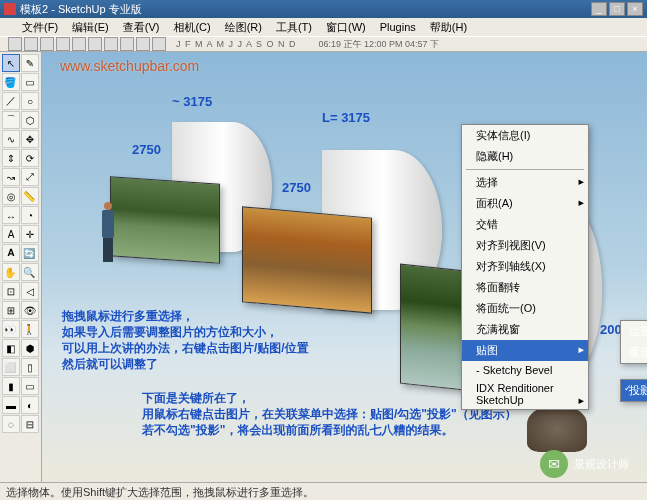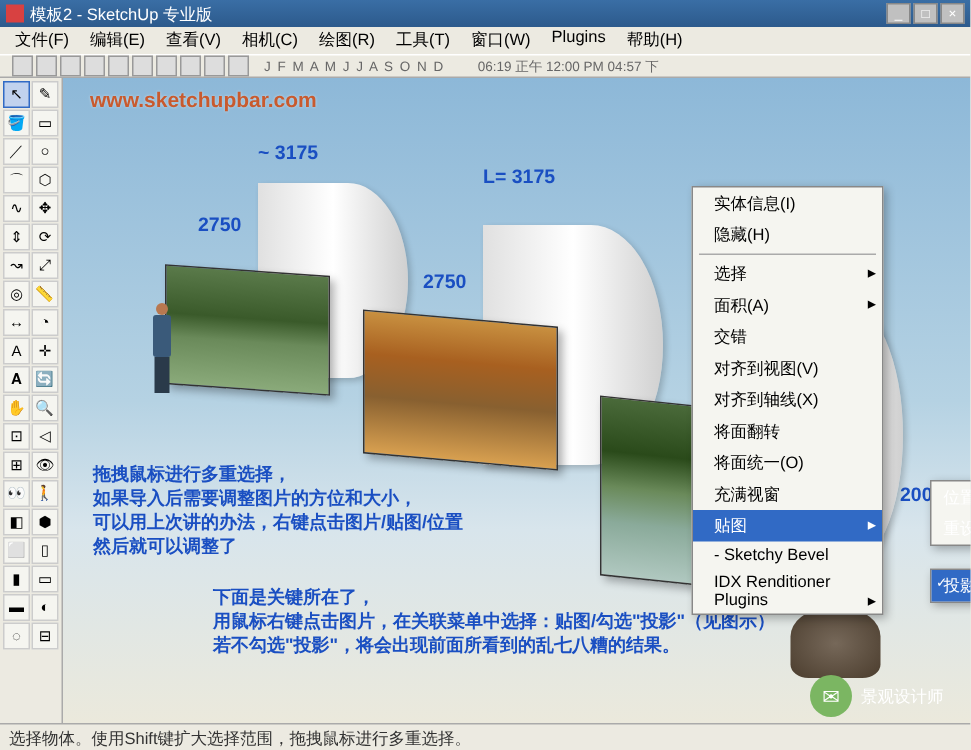--- a/index.html
+++ b/index.html
@@ -2,32 +2,32 @@
 <html><head>
 <meta charset="utf-8">
 <style>
 *{margin:0;padding:0;box-sizing:border-box;font-family:"Microsoft YaHei",Arial,sans-serif;font-size:11px}
 body{width:647px;height:500px;overflow:hidden;background:#eceae1}
 .titlebar{height:18px;background:linear-gradient(#3a6ea5,#2c5a8c);color:#fff;display:flex;align-items:center;padding:0 4px;justify-content:space-between}
 .titlebar .left{display:flex;align-items:center;gap:4px}
 .titlebar .icon{width:12px;height:12px;background:#d84141}
 .winbtns{display:flex;gap:2px}
 .winbtn{width:16px;height:14px;background:#c0c0c0;border:1px solid #888;display:flex;align-items:center;justify-content:center;font-size:9px}
-.menubar{height:18px;background:#eceae1;display:flex;align-items:flex-start;padding:0 4px;gap:2px}
+.menubar{height:18px;background:#eceae1;display:flex;align-items:center;padding:0 16px;gap:2px}
 .menuitem{padding:1px 6px;cursor:default}
 .toolbar{height:16px;background:#eceae1;border-top:1px solid #fff;border-bottom:1px solid #aaa;display:flex;align-items:center;padding:0 8px;gap:2px}
 .tb{width:14px;height:14px;background:#ddd;border:1px solid #999}
 .months{margin-left:8px;font-size:9px;color:#666;letter-spacing:1px}
 .time{margin-left:20px;font-size:9px;color:#666}
 .main{display:flex;height:430px}
 .ltools{width:42px;background:#eceae1;border-right:1px solid #aaa;display:flex;flex-wrap:wrap;align-content:flex-start;padding:2px;gap:1px}
 .tool{width:18px;height:18px;border:1px solid #ccc;background:#f5f5f0;display:flex;align-items:center;justify-content:center;font-size:10px}
 .tool.sel{background:#c1d2ee;border-color:#316ac5}
 .viewport{flex:1;position:relative;background:linear-gradient(#8db8d8 0%,#b5d2e3 50%,#d8e5ec 70%,#ebe9dc 100%)}
-.watermark{position:absolute;top:6px;left:18px;color:#c85a2e;font-size:14px;font-weight:bold;text-shadow:0 0 2px rgba(255,255,255,.5)}
+.watermark{position:absolute;top:6px;left:18px;color:#c85a2e;font-size:14px;font-weight:normal;text-shadow:0 0 2px rgba(255,255,255,.5)}
 .dim{position:absolute;color:#1a4fc2;font-weight:bold;font-size:13px}
 .curved{position:absolute;background:linear-gradient(90deg,#e0e0e0,#fff,#d0d0d0);border-radius:0 40% 40% 0/0 50% 50% 0;box-shadow:2px 2px 4px rgba(0,0,0,.2)}
 .photo{position:absolute;border:1px solid #333;box-shadow:3px 3px 6px rgba(0,0,0,.3)}
 .p1{background:linear-gradient(#5a7a4a,#3a5a2a 40%,#6a8a5a 60%,#8aaa7a)}
 .p2{background:linear-gradient(#c89040,#a86020 30%,#886030 60%,#d8a050)}
 .p3{background:linear-gradient(#4a6a3a,#2a4a1a 30%,#6a8a5a 50%,#8aaa9a 70%,#b0c8c0)}
 .person{position:absolute;left:56px;top:150px;width:20px;height:60px}
 .person .head{width:8px;height:8px;background:#b87850;border-radius:50%;margin:0 auto}
 .person .body{width:12px;height:28px;background:#3a5a7a;margin:0 auto;border-radius:2px}
 .person .legs{width:10px;height:24px;background:#2a3a4a;margin:0 auto}
@@ -171,21 +171,21 @@
       <div class="mi"><span>充满视窗</span></div>
       <div class="mi hi arrow" style="position:relative">
         <span>贴图</span>
         <div class="sub" style="top:-20px">
           <div class="mi">位置</div>
           <div class="mi">重设坐标</div>
         </div>
       </div>
       <div class="mi"><span>- Sketchy Bevel</span></div>
       <div class="mi arrow" style="position:relative">
-        <span>IDX Renditioner Plugins</span>
+        <span>IDX Renditioner SketchUp</span>
         <div class="sub" style="top:0">
           <div class="mi hi"><span class="check">✓</span><span>投影</span></div>
         </div>
       </div>
     </div>
 
     <div class="note" style="left:20px;top:256px;white-space:pre-line">拖拽鼠标进行多重选择，
 如果导入后需要调整图片的方位和大小，
 可以用上次讲的办法，右键点击图片/贴图/位置
 然后就可以调整了</div>

